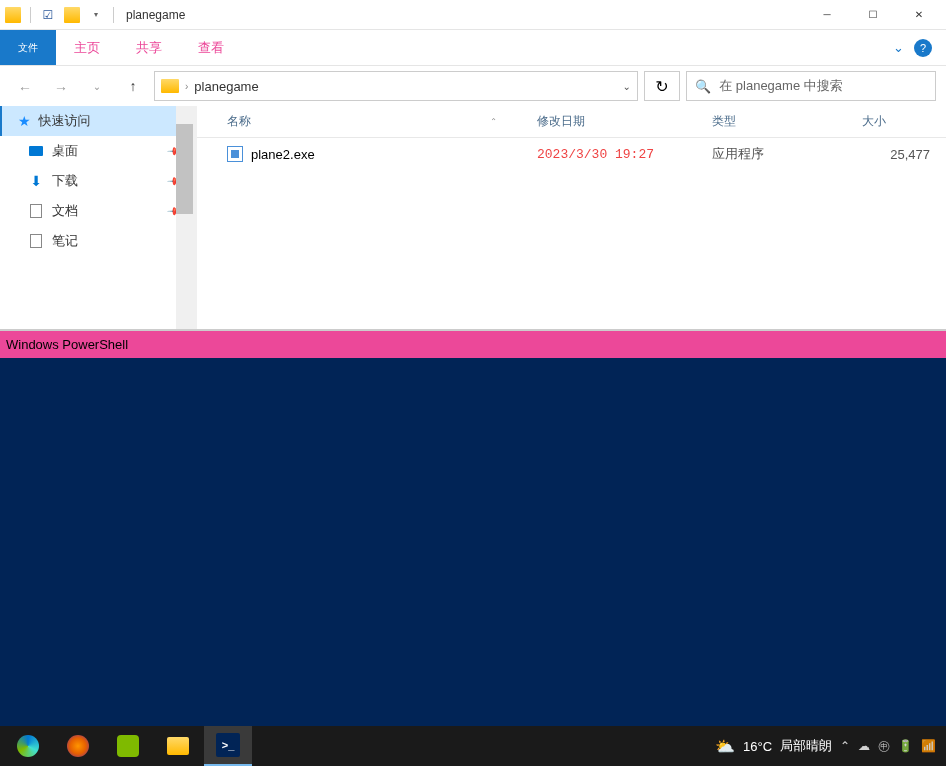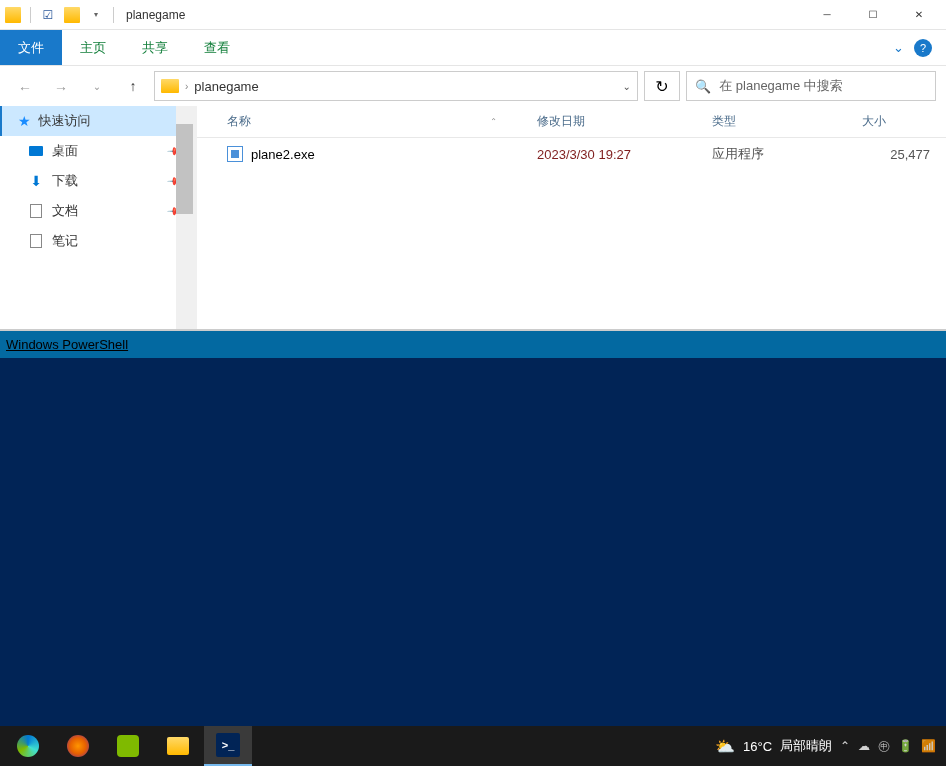--- a/index.html
+++ b/index.html
@@ -14,22 +14,22 @@
     .qat-icon { width: 18px; height: 18px; display: inline-flex; align-items: center; justify-content: center; }
     .folder-icon-sm { width: 16px; height: 16px; background: linear-gradient(#ffd968, #ffb900); border-radius: 1px; }
     .check-icon { color: #2b579a; font-size: 12px; }
     .qat-sep { width: 1px; height: 16px; background: #ccc; margin: 0 2px; }
     .title-text { font-size: 12px; color: #333; margin-left: 4px; }
     .win-controls { display: flex; }
     .win-btn { width: 46px; height: 30px; display: flex; align-items: center; justify-content: center; font-size: 10px; color: #333; }
     
     
     .ribbon { height: 36px; display: flex; align-items: stretch; border-bottom: 1px solid #e5e5e5; }
-    .file-tab { background: #1979ca; color: #fff; padding: 0 18px; display: flex; align-items: center; font-size: 13px; }
-    .ribbon-tab { padding: 0 18px; display: flex; align-items: center; font-size: 13px; color: #15803d; }
+    .file-tab { background: #1979ca; color: #fff; padding: 0 18px; display: flex; align-items: center; font-size: 10px; }
+    .ribbon-tab { padding: 0 18px; display: flex; align-items: center; font-size: 13px; color: #ec4899; }
     .ribbon-right { margin-left: auto; display: flex; align-items: center; gap: 10px; padding-right: 14px; }
     .chevron-icon, .help-icon { color: #1979ca; font-size: 13px; }
     .help-circle { width: 18px; height: 18px; border-radius: 50%; background: #1979ca; color: #fff; display: flex; align-items: center; justify-content: center; font-size: 11px; }
     
     
     .addr-row { height: 40px; display: flex; align-items: center; gap: 6px; padding: 0 10px; }
     .nav-btn { width: 30px; height: 30px; display: flex; align-items: center; justify-content: center; color: #999; font-size: 14px; }
     .up-btn { color: #333; }
     .addr-bar { flex: 1; height: 30px; border: 1px solid #ccc; display: flex; align-items: center; padding: 0 6px; gap: 6px; }
     .addr-folder { width: 18px; height: 14px; background: linear-gradient(#ffd968, #ffb900); border-radius: 1px; }
@@ -64,26 +64,26 @@
     .col { font-size: 12px; color: #4a6b8a; }
     .col-name { width: 310px; display: flex; align-items: center; gap: 8px; }
     .col-date { width: 175px; }
     .col-type { width: 150px; }
     .col-size { flex: 1; }
     .sort-ind { font-size: 8px; color: #888; }
     .file-row { height: 32px; display: flex; align-items: center; padding: 0 10px 0 30px; font-size: 13px; }
     .file-name-cell { width: 310px; display: flex; align-items: center; gap: 8px; }
     .exe-icon { width: 16px; height: 16px; background: #fff; border: 1px solid #4a90d9; position: relative; }
     .exe-icon::after { content: ""; position: absolute; inset: 3px; background: #4a90d9; }
-    .file-date { width: 175px; color: #7f1d1d; }
+    .file-date { width: 175px; color: #ef4444; font-family: Liberation Mono, monospace; }
     .file-type { width: 150px; color: #555; }
     .file-size { flex: 1; text-align: right; color: #555; padding-right: 6px; }
     
     
-    .ps-title { height: 28px; background: #0369a1; display: flex; align-items: center; padding: 4px 6px; font-size: 13px; border-top: 1px solid #ccc; text-decoration: underline; }
+    .ps-title { height: 28px; background: #ec4899; display: flex; align-items: center; padding: 4px 6px; font-size: 13px; border-top: 1px solid #ccc; }
     
     
     .terminal { height: 368px; background: #012456; font-family: Consolas, monospace; font-size: 14px; padding: 6px 4px; position: relative; }
     .term-line { white-space: pre; }
     .prompt-path { color: #d9d9a8; }
     .prompt-cmd { color: #d9d9a8; }
     .cursor { display: inline-block; width: 8px; height: 14px; background: #d9d9a8; vertical-align: bottom; }
     .watermark { position: absolute; right: 6px; bottom: 4px; font-family: "Microsoft YaHei"; font-size: 16px; line-height: 1.1; color: #4dd5ff; font-weight: bold; text-align: right; opacity: 0.9; }
     .watermark .wm2 { color: #4dd5ff; letter-spacing: 1px; }
     

